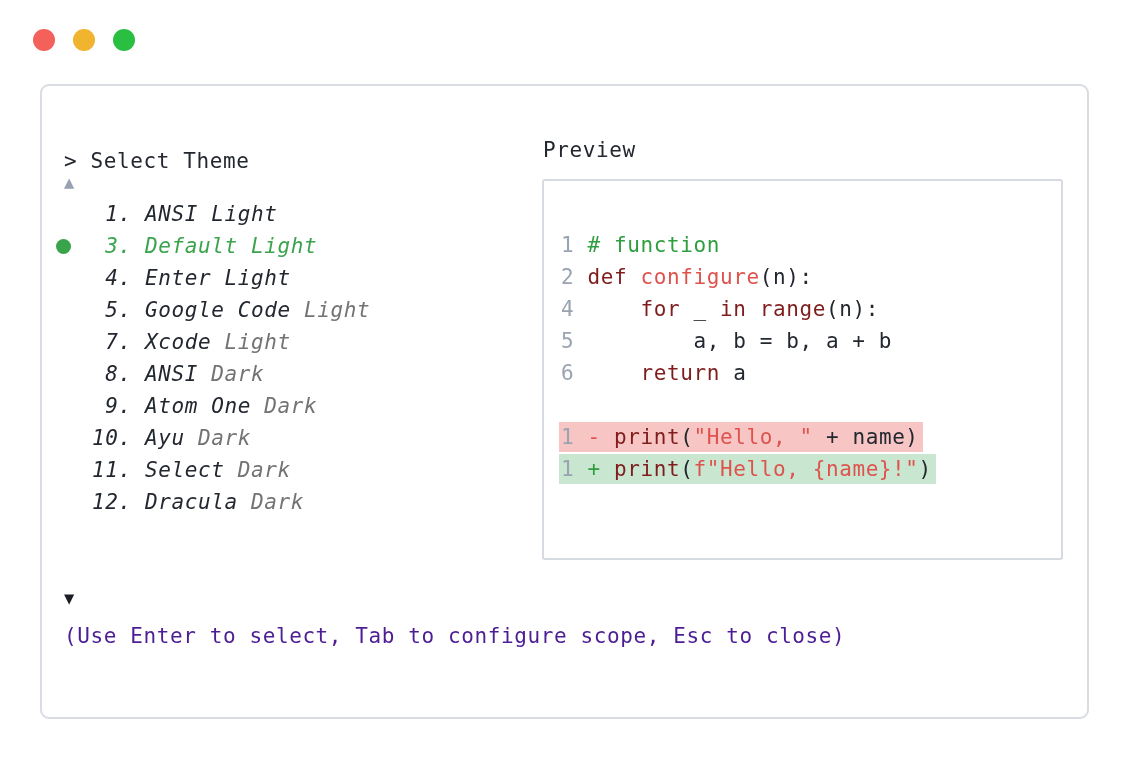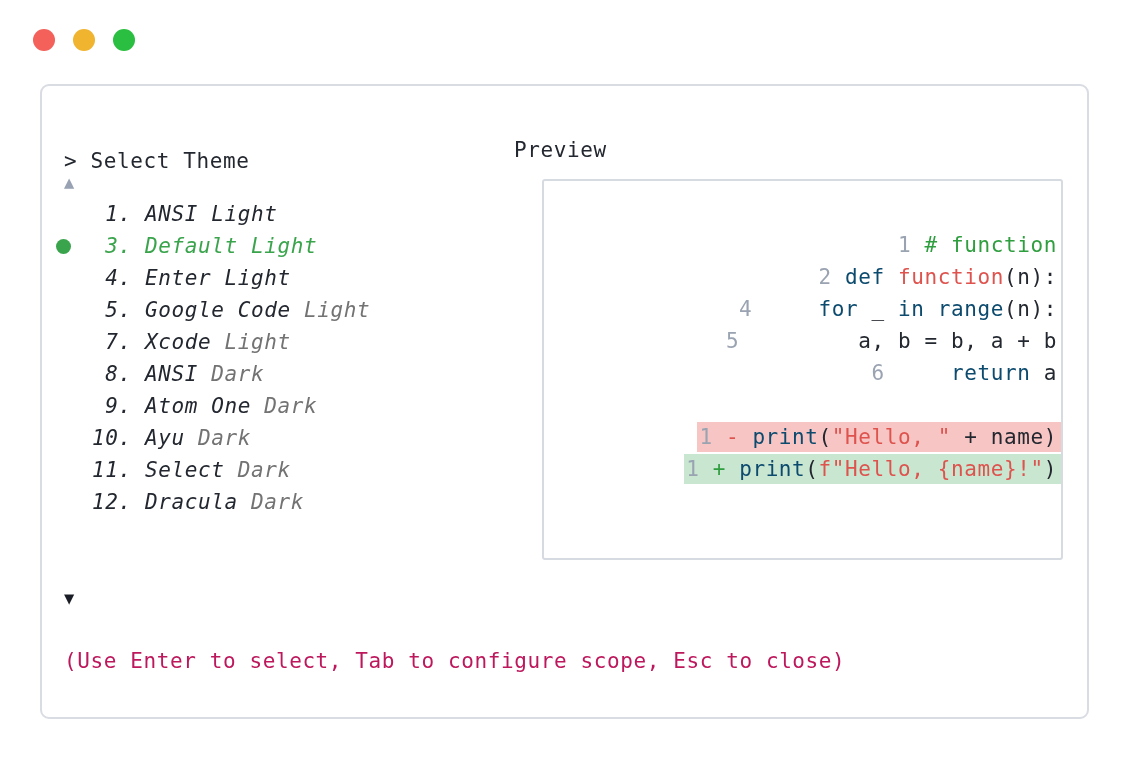--- a/index.html
+++ b/index.html
@@ -27,37 +27,37 @@
                 font-size:17px; color:#1a1d26; cursor:default; }
 
   .theme-list { position:absolute; left:50px; top:112px;font-style:italic; }
   .trow { position:relative; height:32px; line-height:32px; white-space:pre; }
   .trow .tnum, .trow .tname { color:#23272f; }
   .trow .tmuted { color:#737373; }
   .trow.selected .tnum, .trow.selected .tname { color:#3aa44c; }
   .trow.selected::before { content:''; position:absolute; left:-36px; top:9px;
       width:15px; height:15px; border-radius:50%; background:#3aa44c; }
 
-  .hint { position:absolute; left:22px; top:559px; height:32px; line-height:32px;
-          color:#be185d; white-space:pre; }
+  .hint { position:absolute; left:22px; top:534px; height:32px; line-height:32px;
+          color:#4c1d95; white-space:pre; }
 
   
-  .preview-title { position:absolute; left:472px; top:48px; height:32px; line-height:32px; }
+  .preview-title { position:absolute; left:501px; top:48px; height:32px; line-height:32px; }
   .preview-box { position:absolute; left:500px; top:93px; width:521px; height:381px;
                  background:#ffffff; border:2px solid #d6dae1; border-radius:3px;
                  padding:48px 0 0 17px; overflow:hidden; }
-  .crow { height:32px; line-height:32px; white-space:pre;text-align:right; }
+  .crow { height:32px; line-height:32px; white-space:pre; }
   .cwrap { display:inline-block; line-height:30px; padding:0 4px 0 2px; margin-left:-2px; }
   .cwrap.hl-del { background:#f6c5c4; }
   .cwrap.hl-add { background:#c8e6d0; }
   .cnum { color:#9aa3b1; }
   .sign-del { color:#de534e; }
   .sign-add { color:#2f9e3f; }
   .tok-comment { color:#2f9e3f; }
-  .tok-kw  { color:#0c4a6e; }
+  .tok-kw  { color:#7f1d1d; }
   .tok-fn  { color:#de534e; }
   .tok-str { color:#de534e; }
   .tok-def { color:#23272f; }
 </style>
 </head>
 <body>
 
 <div class="traffic">
   <div class="dot red"></div>
   <div class="dot yellow"></div>
@@ -78,21 +78,21 @@
       <div class="trow"><span class="tnum">10. </span><span class="tname">Ayu</span><span class="tmuted"> Dark</span></div>
       <div class="trow"><span class="tnum">11. </span><span class="tname">Select</span><span class="tmuted"> Dark</span></div>
       <div class="trow"><span class="tnum">12. </span><span class="tname">Dracula</span><span class="tmuted"> Dark</span></div>
     </div>
   <div class="arrow-down">▼</div>
   <div class="hint">(Use Enter to select, Tab to configure scope, Esc to close)</div>
 
   <div class="preview-title">Preview</div>
   <div class="preview-box">
       <div class="crow"><span class="cwrap"><span class="cnum">1 </span><span class="tok-comment"># function</span></span></div>
-      <div class="crow"><span class="cwrap"><span class="cnum">2 </span><span class="tok-kw">def</span><span class="tok-def"> </span><span class="tok-fn">function</span><span class="tok-def">(n):</span></span></div>
+      <div class="crow"><span class="cwrap"><span class="cnum">2 </span><span class="tok-kw">def</span><span class="tok-def"> </span><span class="tok-fn">configure</span><span class="tok-def">(n):</span></span></div>
       <div class="crow"><span class="cwrap"><span class="cnum">4 </span><span class="tok-def">    </span><span class="tok-kw">for</span><span class="tok-def"> _ </span><span class="tok-kw">in</span><span class="tok-def"> </span><span class="tok-kw">range</span><span class="tok-def">(n):</span></span></div>
       <div class="crow"><span class="cwrap"><span class="cnum">5 </span><span class="tok-def">        a, b = b, a + b</span></span></div>
       <div class="crow"><span class="cwrap"><span class="cnum">6 </span><span class="tok-def">    </span><span class="tok-kw">return</span><span class="tok-def"> a</span></span></div>
       <div class="crow"></div>
       <div class="crow"><span class="cwrap hl-del"><span class="cnum">1 </span><span class="sign-del">- </span><span class="tok-kw">print</span><span class="tok-def">(</span><span class="tok-str">"Hello, "</span><span class="tok-def"> + name)</span></span></div>
       <div class="crow"><span class="cwrap hl-add"><span class="cnum">1 </span><span class="sign-add">+ </span><span class="tok-kw">print</span><span class="tok-def">(</span><span class="tok-str">f"Hello, {name}!"</span><span class="tok-def">)</span></span></div>
     </div>
 </div>
 
 </body></html>

